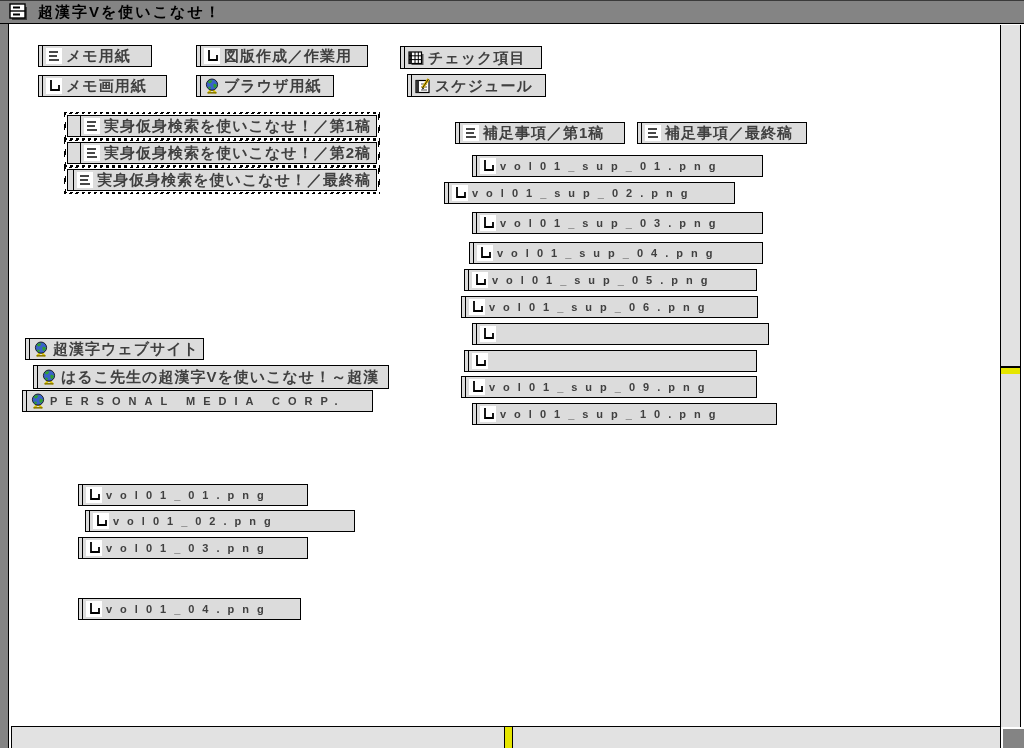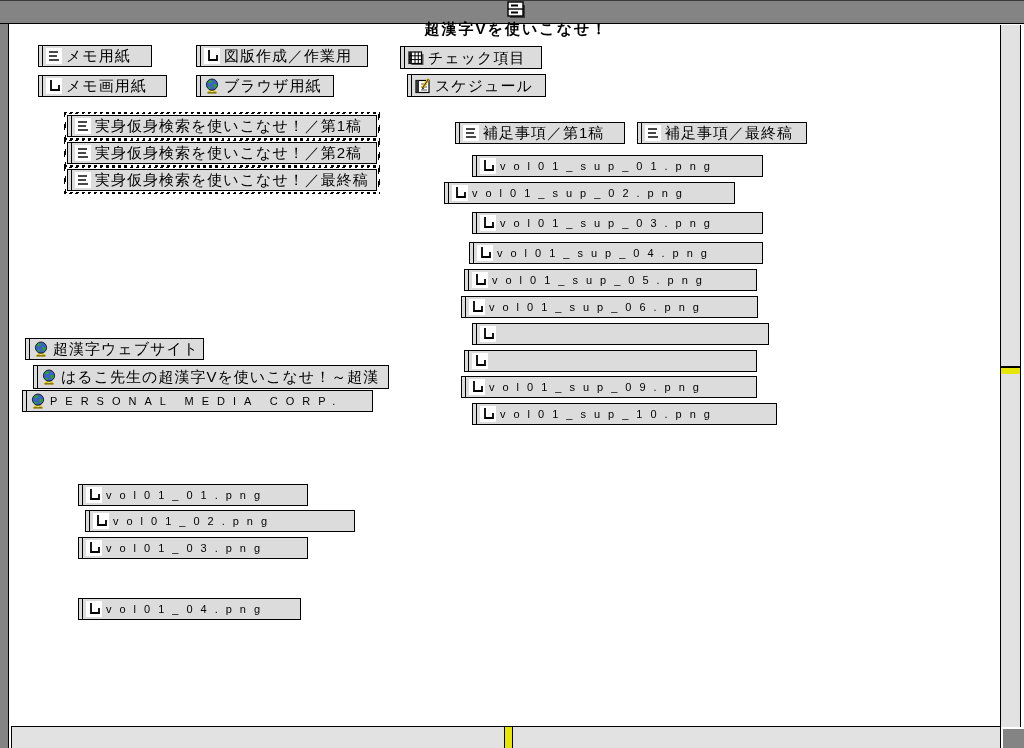--- a/index.html
+++ b/index.html
@@ -5,21 +5,21 @@
   html,body{margin:0;padding:0;}
   body{
     width:1024px;height:748px;position:relative;overflow:hidden;
     background:#ffffff;
     font-family:"Liberation Sans","DejaVu Sans",sans-serif;
   }
   
   .titlebar{
     position:absolute;left:0;top:0;width:1024px;height:24px;
     background:#848484;border-bottom:1px solid #000;box-sizing:border-box;
-    display:flex;align-items:center;border-top:1px solid #3a3a3a;flex-direction:column;
+    display:flex;align-items:center;border-top:1px solid #3a3a3a;
   }
   .titlebar .title{
     color:#000;font-size:15px;font-weight:bold;letter-spacing:2px;margin-left:9px;
     white-space:nowrap;
   }
   .win-icon{width:21px;height:19px;margin-left:8px;flex:none;}
   .left-frame{
     position:absolute;left:0;top:24px;width:8px;height:724px;
     background:#848484;border-right:1px solid #000;
   }
@@ -52,29 +52,29 @@
     background:#dcdcdc;border:1px solid #000;
     padding-right:5px;white-space:nowrap;overflow:hidden;
   }
   .vobj .edge{
     flex:none;width:3px;align-self:stretch;border-right:1px solid #000;
     margin-right:2px;
   }
   .vobj .icon{flex:none;width:16px;height:16px;margin:0 4px 0 1px;}
   .vobj .icon svg{display:block;width:16px;height:16px;}
   .vobj .label{
-    color:#000000;font-size:15px;letter-spacing:1px;line-height:20px;
+    color:#404040;font-size:15px;letter-spacing:1px;line-height:20px;font-weight:bold;
   }
   .vobj .label.fw{font-size:11px;letter-spacing:8px;}
   
   .open{
     position:absolute;padding:3px;
     background:repeating-linear-gradient(115deg,#000 0 2.5px,#fff 2.5px 5.5px);
   }
-  .open .vobj{position:relative;box-shadow:0 0 0 1px #fff;}
+  .open .vobj{position:relative;box-shadow:0 0 0 1px #fff;justify-content:flex-end;}
   .hidden-defs{position:absolute;width:0;height:0;overflow:hidden;}
 </style>
 </head>
 <body>
 
 <svg class="hidden-defs" aria-hidden="true">
   <defs>
     <symbol id="sym-cabinet" viewBox="0 0 21 19">
       <rect x="4" y="4" width="15" height="13" fill="#3a3a3a"></rect>
       <rect x="2" y="1" width="15" height="14" fill="#fff" stroke="#000" stroke-width="1.4"></rect>

